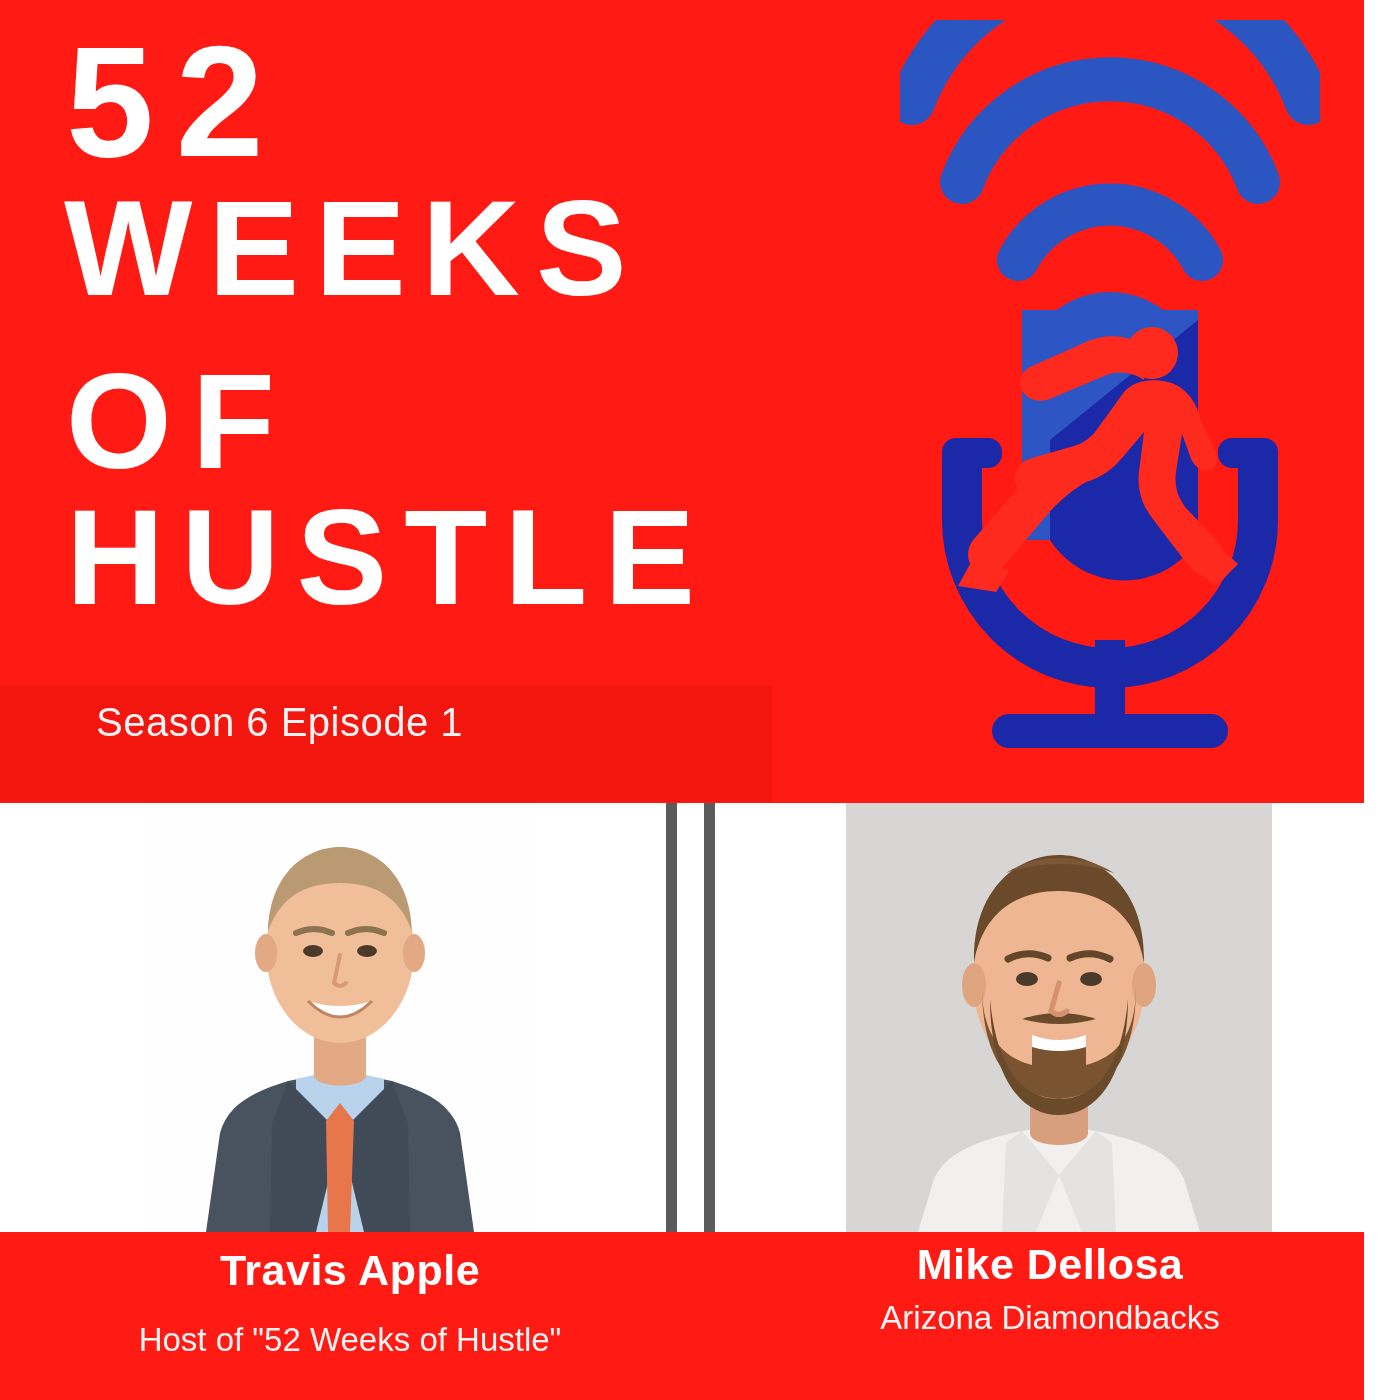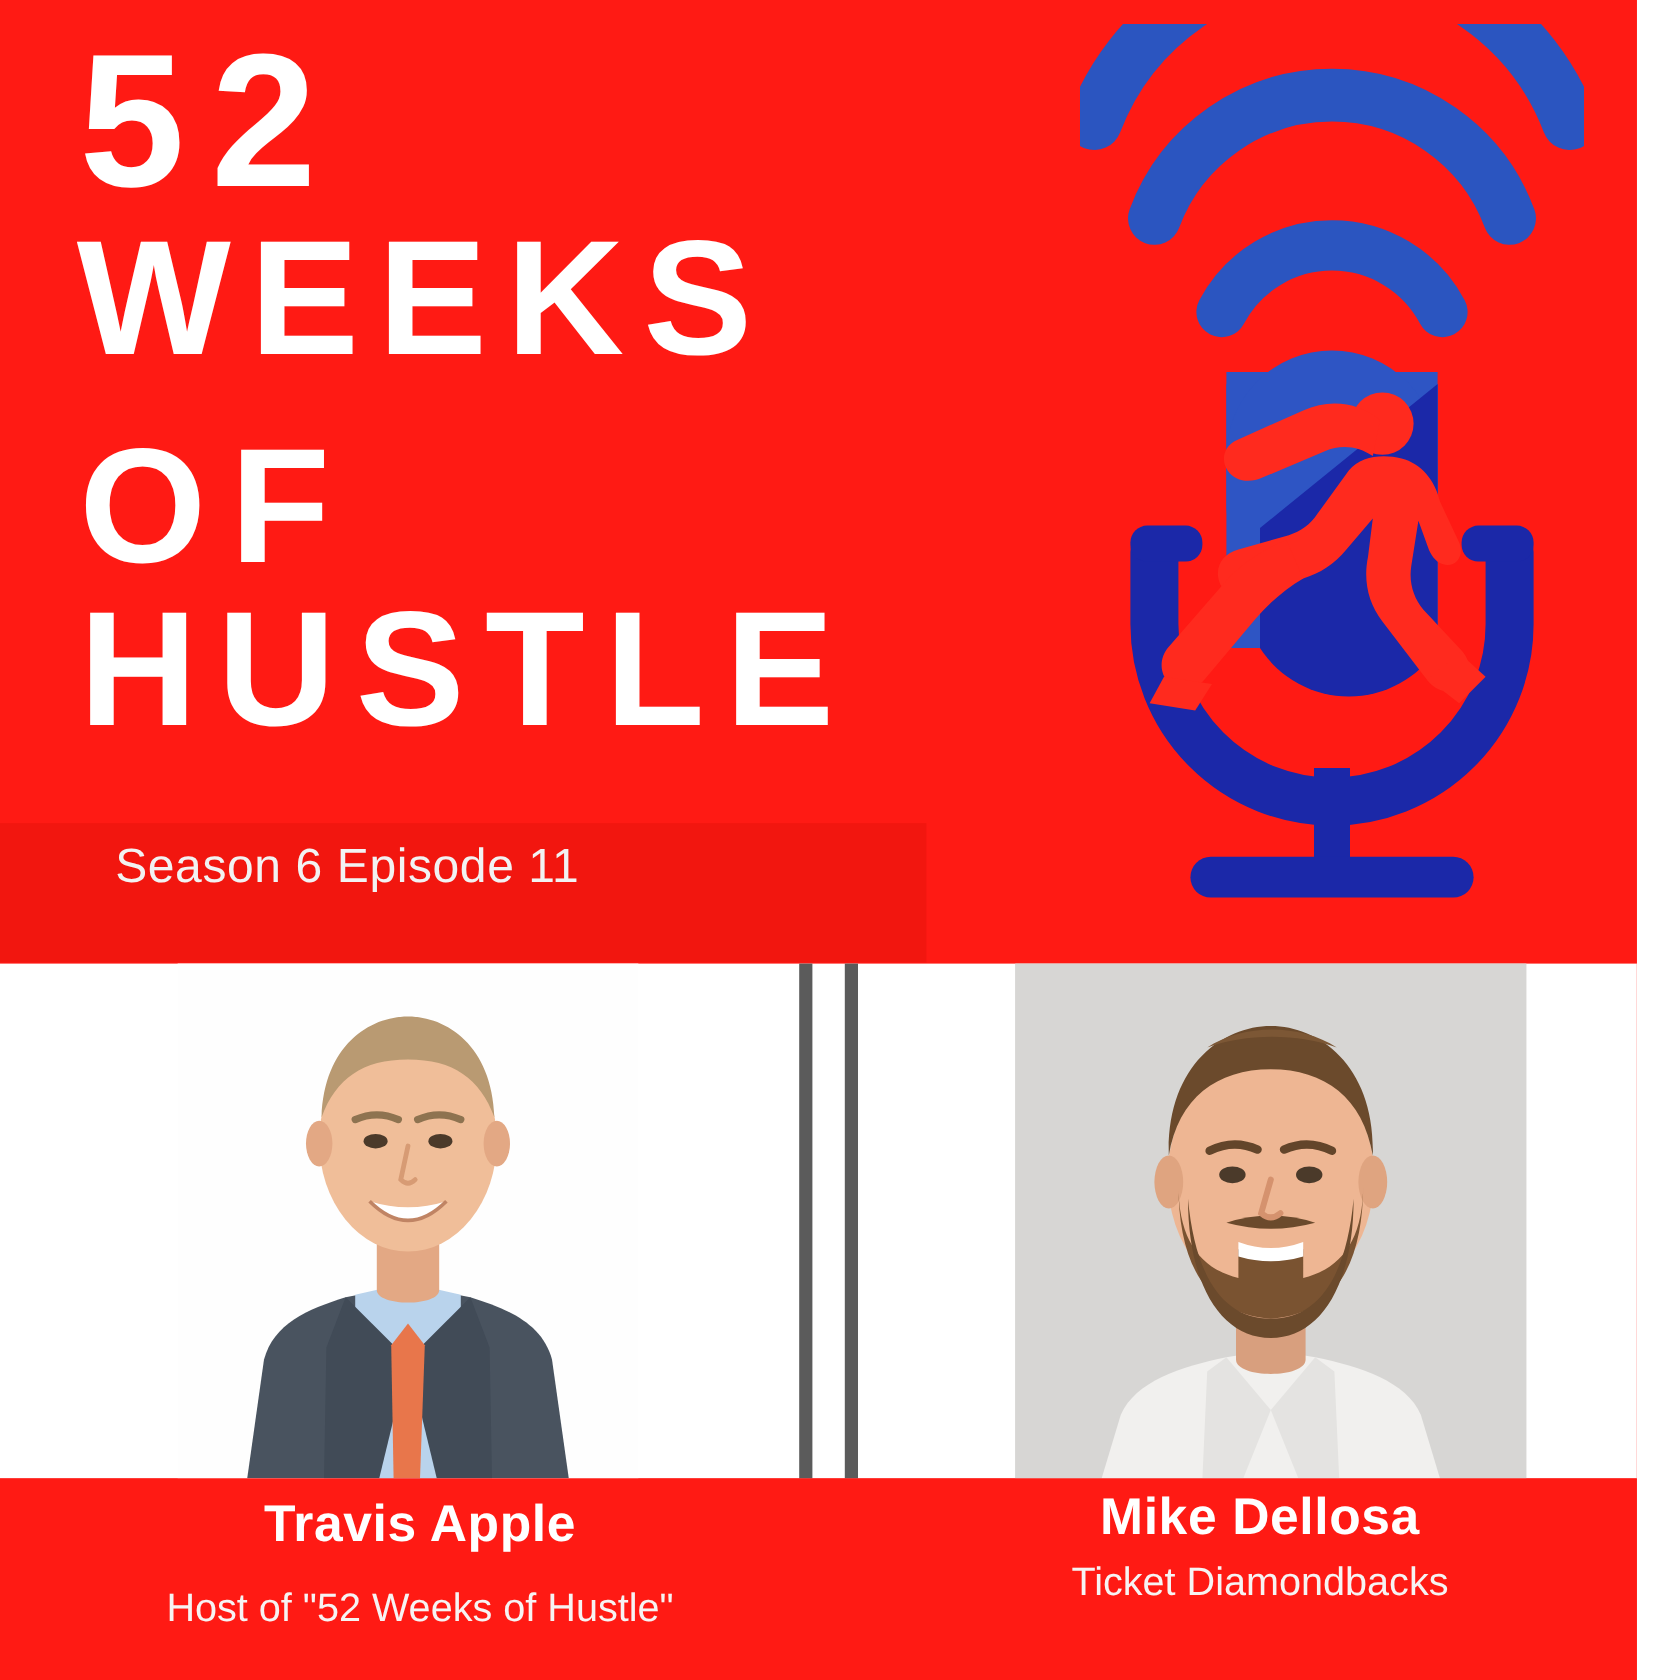--- a/index.html
+++ b/index.html
@@ -187,21 +187,21 @@
   <div class="top-panel"></div>
 
   <div class="title-block">
     <div class="title-line line-52">52</div>
     <div class="title-line line-weeks">WEEKS</div>
     <div class="title-line line-of">OF</div>
     <div class="title-line line-hustle">HUSTLE</div>
   </div>
 
   <div class="season-strip"></div>
-  <div class="season-text">Season 6 Episode 11</div>
+  <div class="season-text">Season 6 Episode 1</div>
 
   <div class="mic-logo">
     <svg viewBox="0 0 420 760" xmlns="http://www.w3.org/2000/svg">
 
       <g fill="none" stroke="#2B55C0" stroke-linecap="round">
         <path d="M 12 82 A 212 212 0 0 1 408 82" stroke-width="46"></path>
         <path d="M 62 162 A 158 158 0 0 1 358 162" stroke-width="44"></path>
         <path d="M 118 240 A 104 104 0 0 1 302 240" stroke-width="42"></path>
       </g>
 
@@ -348,16 +348,16 @@
 
   <div class="footer"></div>
 
   <div class="guest-col col-left">
     <div class="guest-name">Travis Apple</div>
     <div class="guest-role">Host of "52 Weeks of Hustle"</div>
   </div>
 
   <div class="guest-col col-right">
     <div class="guest-name">Mike Dellosa</div>
-    <div class="guest-role">Ticket Diamondbacks</div>
+    <div class="guest-role">Arizona Diamondbacks</div>
   </div>
 
 </div>
 
 </body></html>

